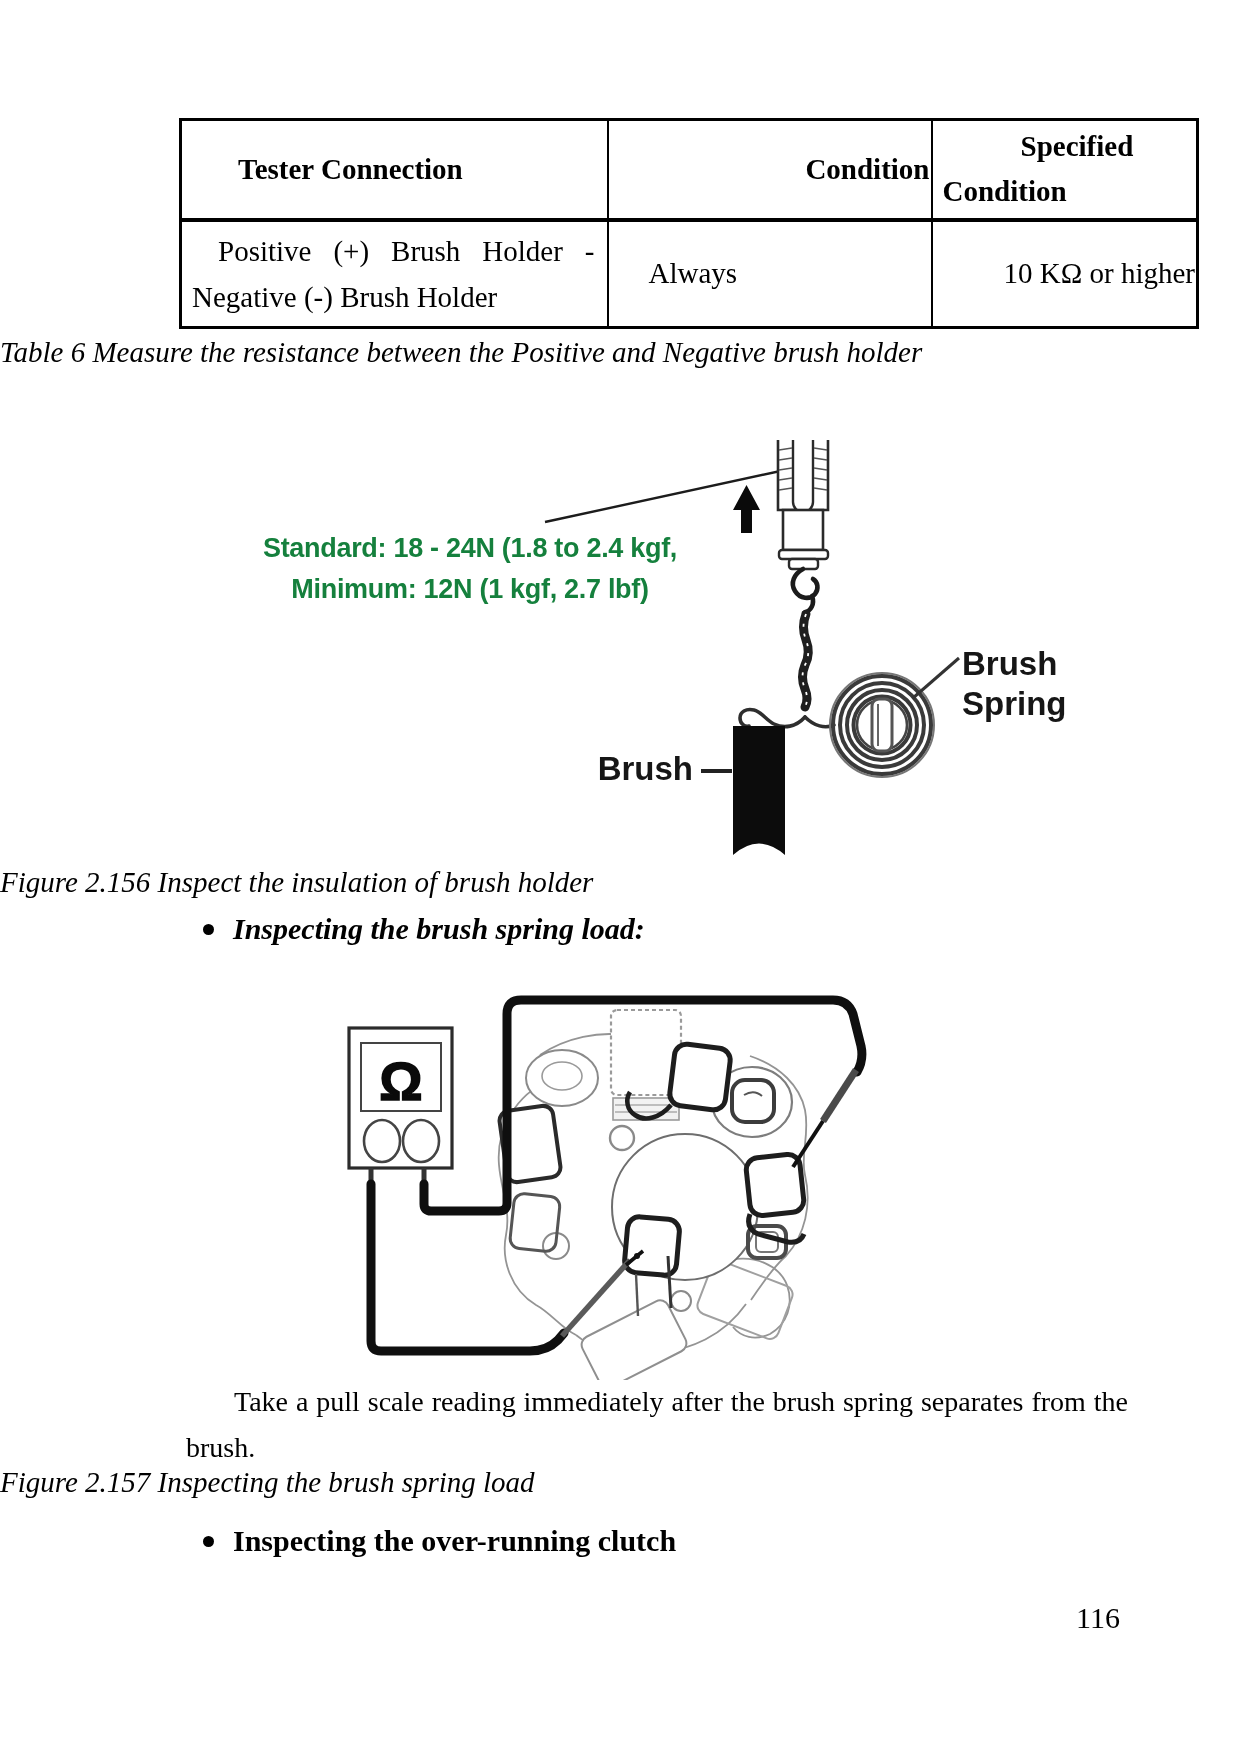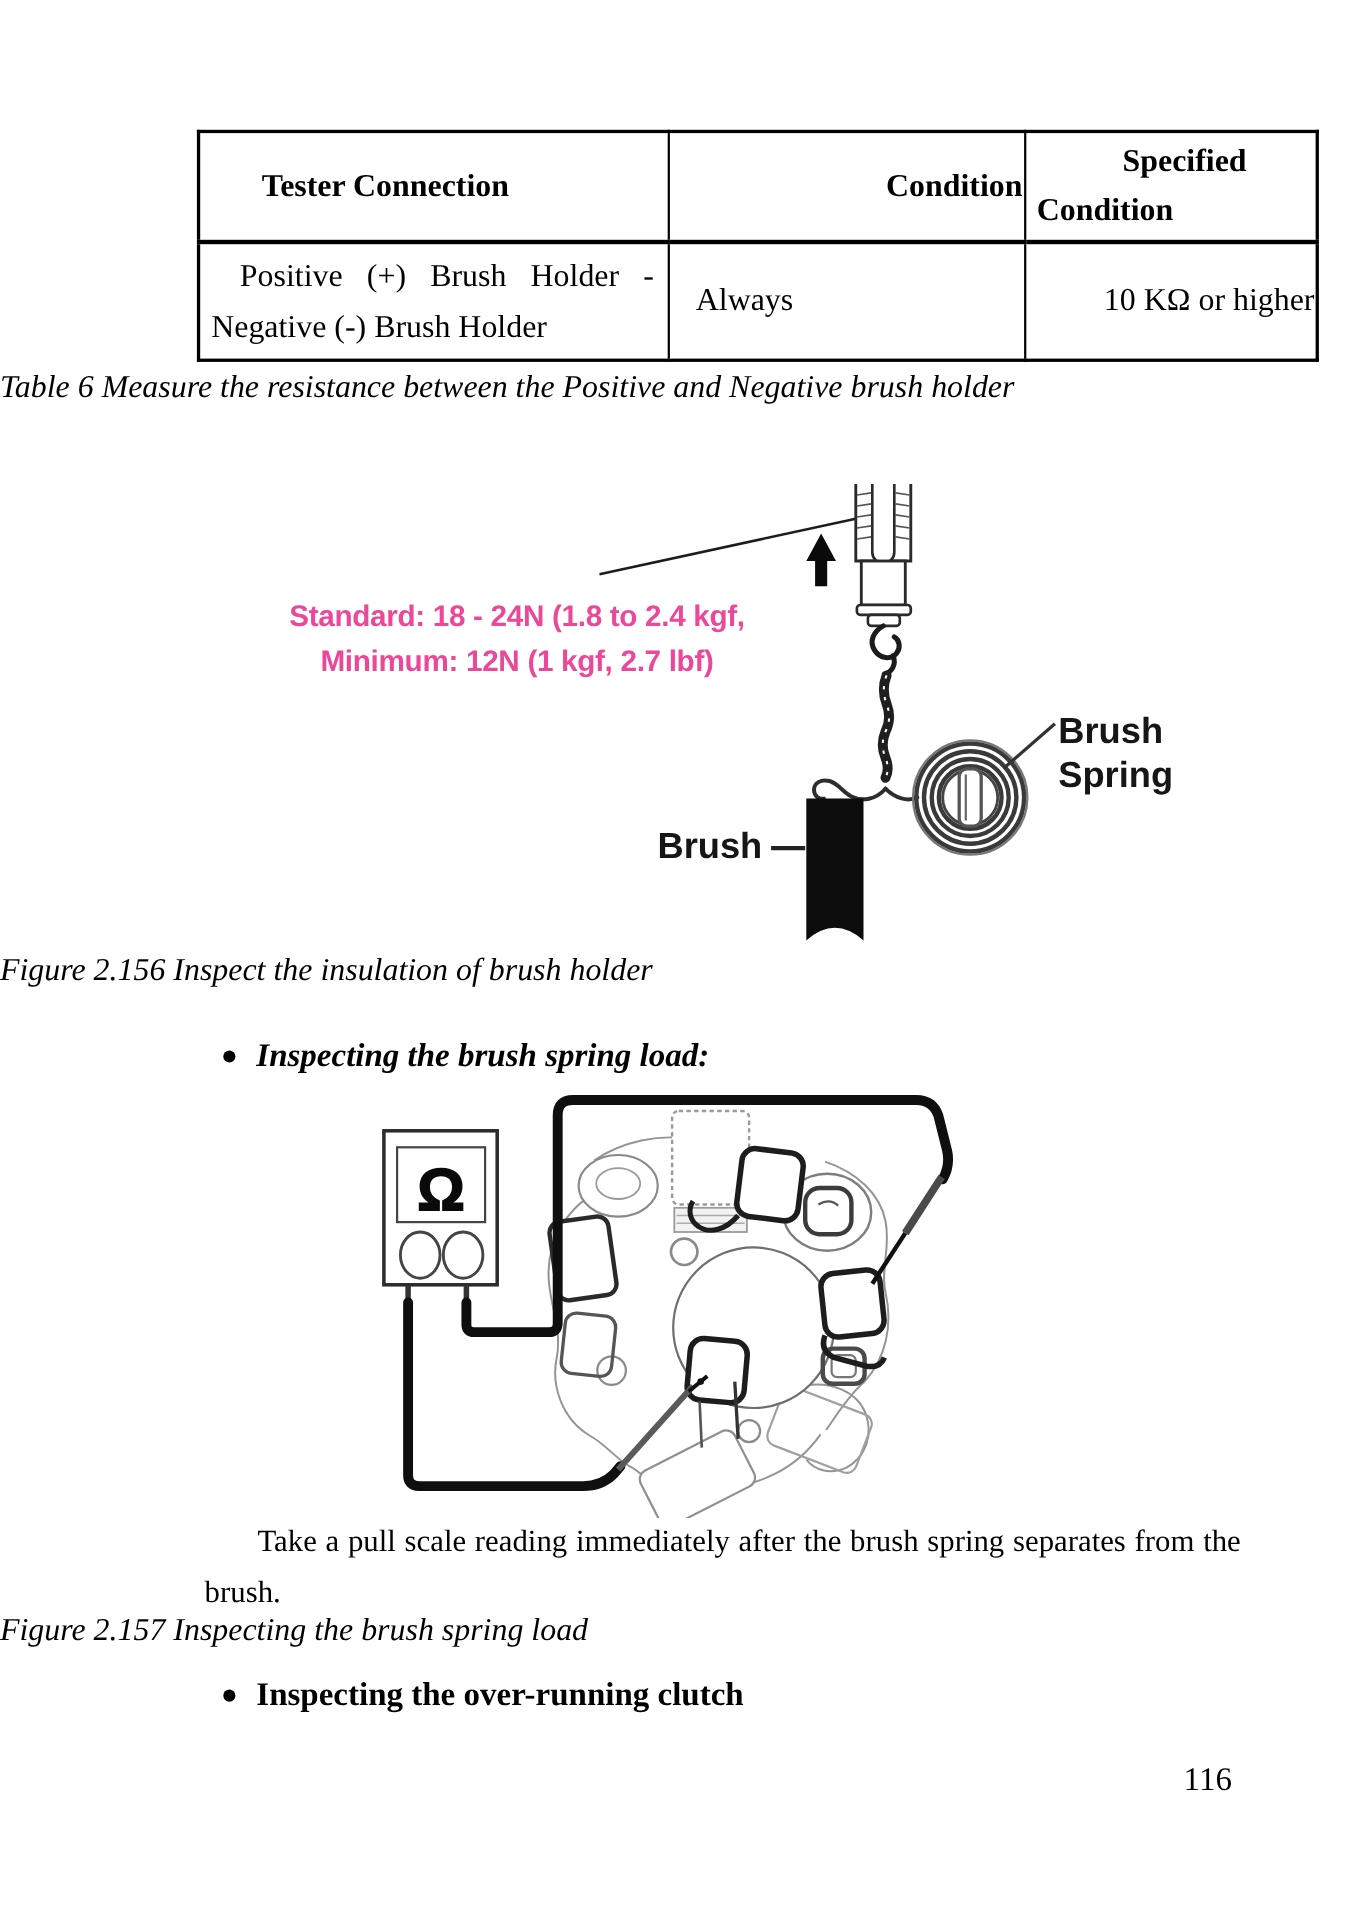--- a/index.html
+++ b/index.html
@@ -19,53 +19,53 @@
     border:2px solid #000; vertical-align:middle; font-weight:normal;
     overflow:hidden;
   }
   table.spec thead th { border-bottom:4px solid #000; font-weight:bold; }
   table.spec .h-row { height:100px; }
   table.spec .b-row { height:92px; }
   .th1 { text-align:left; padding-left:56px; }
   .th2 { text-align:right; padding-left:24px; }
   .th3 { text-align:left; padding:0 10px 0 10px; text-indent:78px; line-height:1.55; }
   .td1 { text-align:justify; padding:6px 12px 6px 10px; text-indent:26px; line-height:1.6; }
-  .td2 { text-align:left; padding-left:24px; }
+  .td2 { text-align:left; padding-left:40px; }
   .td3 { text-align:right; }
   
   .caption {
     position:absolute; left:0; width:1240px; text-align:left;
     font-style:italic; font-size:29px;
   }
   .cap-table   { top:336px; }
   .cap-fig1    { top:866px; }
   .cap-fig2    { top:1466px; }
   .bullet-row { position:absolute; left:203px; display:flex; align-items:center; }
   .bullet-dot {
     width:11px; height:11px; border-radius:50%; background:#000;
     margin-right:19px; flex:0 0 auto;
   }
-  .bullet-1 { top:943px; }
+  .bullet-1 { top:912px; }
   .bullet-1 .bullet-text { font-size:30px; font-weight:bold; font-style:italic; }
   .bullet-2 { top:1524px; }
   .bullet-2 .bullet-text { font-size:30px; font-weight:bold; }
   .para {
     position:absolute; left:186px; top:1379px; width:942px;
     font-size:28px; line-height:1.66; text-align:justify; text-indent:48px;
   }
   .page-number { position:absolute; left:1076px; top:1601px; font-size:30px; }
   
   .figure1 { position:absolute; left:200px; top:430px; width:880px; height:432px; }
   .figure2 { position:absolute; left:300px; top:960px; width:600px; height:420px; }
   .figure1 svg, .figure2 svg { position:absolute; left:0; top:0; }
   .fig-sans { font-family:"Liberation Sans", sans-serif; position:absolute; }
   .spec-block {
-    left:10px; top:110px; width:520px; text-align:center;
+    left:10px; top:98px; width:520px; text-align:center;
     font-size:27px; font-weight:bold; line-height:41px; letter-spacing:-0.3px;
-    color:#ec4899;
+    color:#15803d;
   }
   .brush-label {
     left:393px; top:320px; width:100px; text-align:right;
     font-size:33px; font-weight:600; color:#161616;
   }
   .spring-label {
     left:762px; top:214px; width:120px; text-align:left;
     font-size:33px; font-weight:600; line-height:40px; white-space:pre-line; color:#161616;
   }
 </style>

